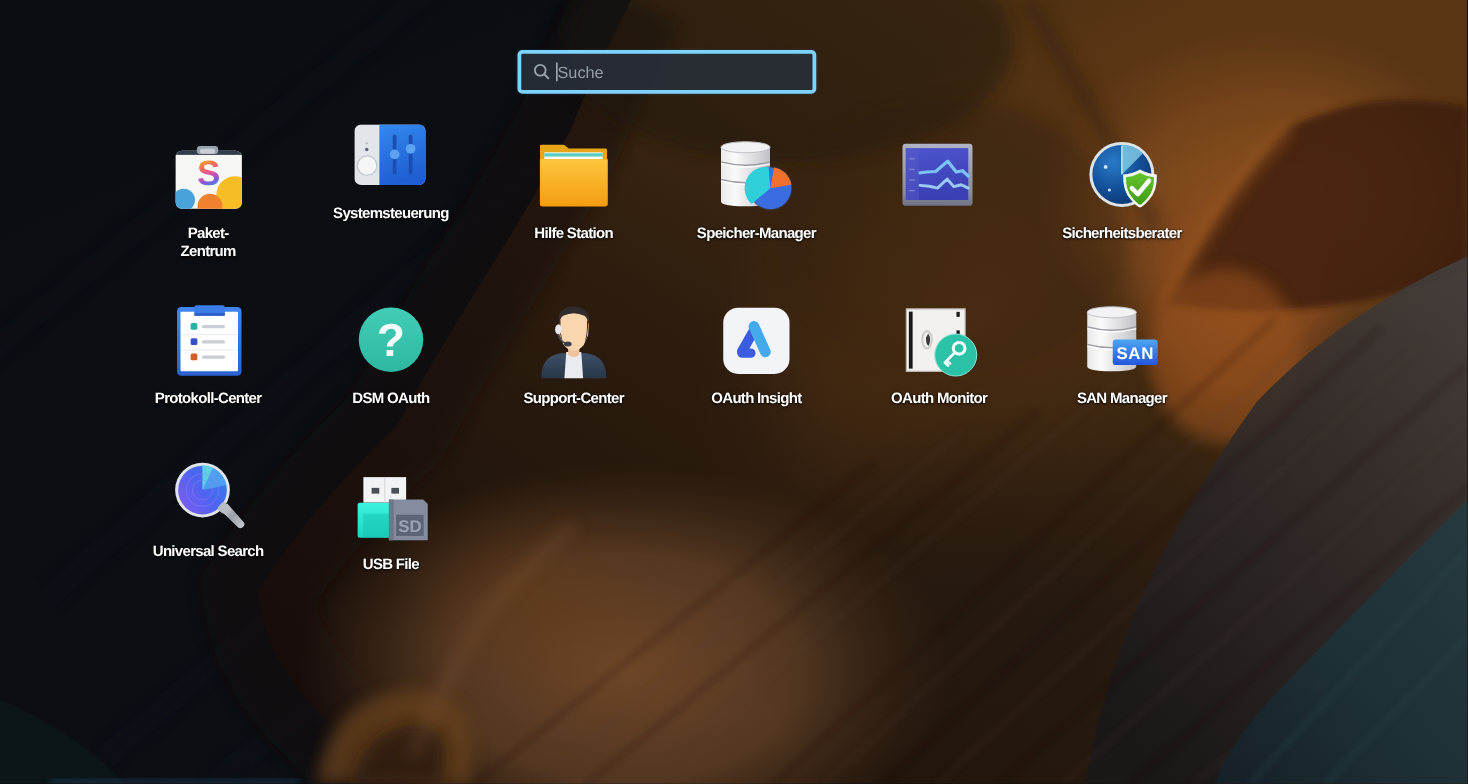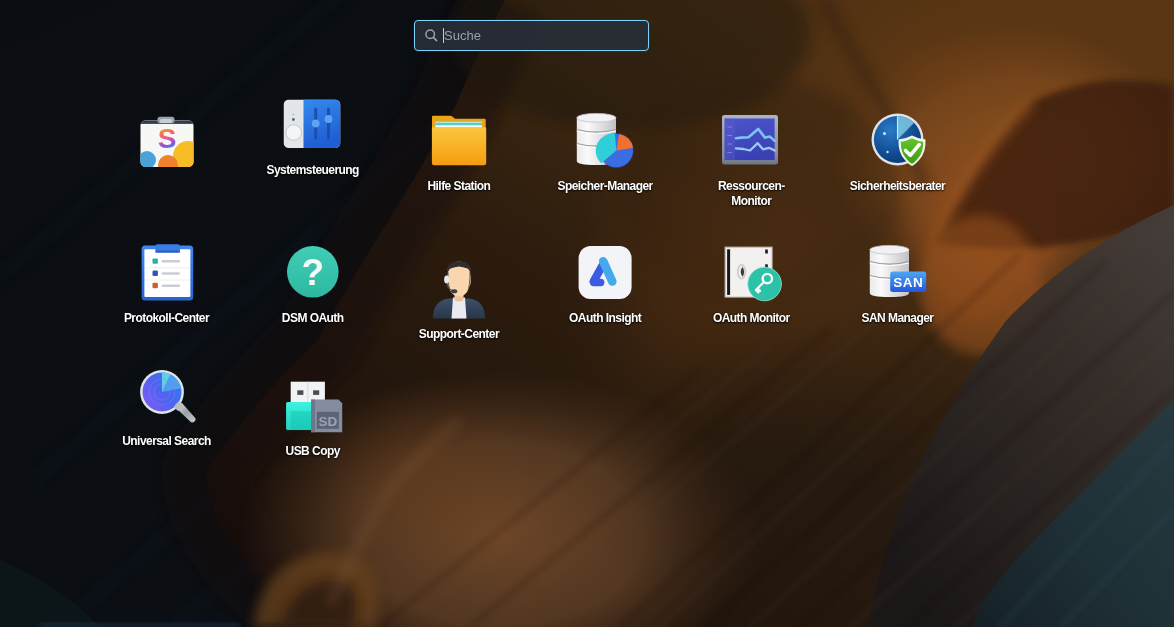--- a/index.html
+++ b/index.html
@@ -2,21 +2,21 @@
 <html><head>
 <meta charset="utf-8">
 <style>
 html,body{margin:0;padding:0}
 body{width:1174px;height:627px;overflow:hidden;position:relative;font-family:"Liberation Sans",sans-serif;background:#0a0d12}
 #bg{position:absolute;left:0;top:0}
 .item{position:absolute;width:146px;text-align:center}
 .item svg{display:block;margin:0 auto}
 text{opacity:.999}
 .lbl{opacity:.999;margin-top:7px;font-size:12px;font-weight:bold;letter-spacing:-0.55px;line-height:15px;color:#fff;text-shadow:0 1px 2px rgba(0,0,0,.9),0 0 2px rgba(0,0,0,.6)}
-#search{position:absolute;left:414px;top:20px;width:233px;height:29px;border:1px solid #7dd3fc;border-radius:4px;background:rgba(40,47,56,.9);box-shadow:0 0 2px rgba(70,130,190,.3)}
+#search{position:absolute;left:414px;top:40px;width:233px;height:29px;border:3px solid #7dd3fc;border-radius:4px;background:rgba(40,47,56,.9);box-shadow:0 0 2px rgba(70,130,190,.3)}
 #search .mag{position:absolute;left:9px;top:7px}
 #search .ph{opacity:.999;position:absolute;left:29px;top:7px;font-size:13px;color:#97a0aa}
 #search .caret{position:absolute;left:28px;top:7px;width:1px;height:15px;background:#c6cdd4}
 </style>
 </head>
 <body>
 <svg id="bg" width="1174" height="627" viewBox="0 0 1174 627">
 <defs>
 <linearGradient id="gTL" x1="0" y1="0" x2="0.8" y2="1">
 <stop offset="0" stop-color="#0a0d11"></stop>
@@ -148,20 +148,21 @@
 <g clip-path="url(#pcClip)">
 <circle cx="53" cy="48" r="15" fill="#f6bd27"></circle>
 <circle cx="12" cy="52" r="9" fill="#49a3d9"></circle>
 <circle cx="33" cy="57" r="10" fill="#f0812f"></circle>
 <rect x="5.5" y="12.5" width="53" height="3.4" fill="#333c4e"></rect>
 </g>
 <text x="32" y="40" font-family="Liberation Sans,sans-serif" font-size="28" font-weight="bold" fill="url(#pcS)" text-anchor="middle">S</text>
 <rect x="22.5" y="8.7" width="17" height="6.5" rx="2.6" fill="#9aa3ad"></rect>
 <rect x="25" y="11" width="12" height="4" rx="1.6" fill="#c9ced6"></rect>
 </svg>
+<div class="lbl">Paket-<br>Zentrum</div>
 </div>
 <div class="item" style="left:239.7px;top:92px">
 <svg width="64" height="64" viewBox="0 0 64 64">
 <defs>
 <clipPath id="csClip">
           <rect x="2.5" y="7.5" width="57" height="48.5" rx="5.5"></rect>
         </clipPath>
 <linearGradient id="csB" x1="0" y1="0" x2="0.25" y2="1">
 <stop offset="0" stop-color="#3489ee"></stop>
           <stop offset="1" stop-color="#1f5ed3"></stop>
@@ -243,21 +244,20 @@
 <rect x="5.6" y="10.5" width="10.5" height="41.5" fill="#585cc8" opacity="0.45"></rect>
 <g stroke="#8c90d8" stroke-width="1" opacity="0.8">
 <line x1="8.3" y1="19" x2="12.8" y2="19"></line>
         <line x1="8.3" y1="27.5" x2="12.8" y2="27.5"></line>
         <line x1="8.3" y1="36" x2="12.8" y2="36"></line>
         <line x1="8.3" y1="44.5" x2="12.8" y2="44.5"></line>
 </g>
 <path d="M17,30.3 L22.5,29.6 L29.5,29.2 L39.2,20.9 L46,29.6 L51,28.6 L55.6,32.9" fill="none" stroke="#7cc3f5" stroke-width="2.6" stroke-linejoin="round" stroke-linecap="round"></path>
 <path d="M17,40.3 L24.5,41 L31,42.5 L38.7,35.2 L44,41.3 L50,39.8 L55.6,42.5" fill="none" stroke="#a5d8f8" stroke-width="2.3" stroke-linejoin="round" stroke-linecap="round" opacity="0.9"></path>
 </svg>
-<div class="lbl">Ressourcen-<br>Monitor</div>
 </div>
 <div class="item" style="left:824.5px;top:108px">
 <svg width="64" height="64" viewBox="0 0 64 64">
 <defs>
 <radialGradient id="saR" cx="0.35" cy="0.3" r="0.9">
 <stop offset="0" stop-color="#2a7ac8"></stop>
           <stop offset="0.5" stop-color="#135098"></stop>
           <stop offset="1" stop-color="#092e64"></stop>
 </radialGradient>
 <linearGradient id="saSh" x1="0" y1="0" x2="0" y2="1">
@@ -308,21 +308,21 @@
 <linearGradient id="dhT" x1="0" y1="0" x2="0" y2="1">
 <stop offset="0" stop-color="#41cdb6"></stop>
           <stop offset="1" stop-color="#2eb8a2"></stop>
 </linearGradient>
 </defs>
 <circle cx="31.8" cy="31.8" r="25.8" fill="url(#dhT)"></circle>
 <text x="31.8" y="44.5" font-family="Liberation Sans,sans-serif" font-size="37" font-weight="bold" fill="#f5fcfa" text-anchor="middle">?</text>
 </svg>
 <div class="lbl">DSM OAuth</div>
 </div>
-<div class="item" style="left:385.9px;top:256px">
+<div class="item" style="left:385.9px;top:240px">
 <svg width="64" height="64" viewBox="0 0 64 64">
 <defs>
 <linearGradient id="scJ" x1="0" y1="0" x2="0" y2="1">
 <stop offset="0" stop-color="#3e5068"></stop>
           <stop offset="1" stop-color="#283648"></stop>
 </linearGradient>
 </defs>
 <path d="M6,62 Q6,44.5 22,42.5 L42,42.5 Q58,44.5 58,62 Q58,62.5 57,62.5 L7,62.5 Q6,62.5 6,62 Z" fill="url(#scJ)"></path>
 <path d="M26,41.5 L38,41.5 L39.5,62.5 L24.5,62.5 Z" fill="#e9ebf0"></path>
 <path d="M27.5,33 L36.5,33 L36.5,44 Q32,47 27.5,44 Z" fill="#eec29a"></path>
@@ -429,14 +429,14 @@
 <line x1="26.8" y1="8.7" x2="26.8" y2="29" stroke="#d8dade" stroke-width="1"></line>
 <rect x="16.3" y="17.3" width="6.1" height="4.6" fill="#4a4e56"></rect>
 <rect x="32.1" y="17.3" width="6.1" height="4.6" fill="#4a4e56"></rect>
 <rect x="5.1" y="29.1" width="40.8" height="28" rx="1.5" fill="url(#ucT)"></rect>
 <rect x="9.5" y="38" width="32" height="19.1" fill="#14bcac" opacity="0.42"></rect>
 <path d="M30.1,26.5 L57.5,26.5 L61.2,30.2 L61.2,59.2 L30.1,59.2 Z" fill="#848ca0"></path>
 <path d="M30.1,26.5 L34,26.5 L34,59.2 L30.1,59.2 Z" fill="#6e7689"></path>
 <rect x="35.9" y="38.8" width="22" height="17" fill="#5c6478"></rect>
 <text x="46.9" y="52.6" font-family="Liberation Sans,sans-serif" font-size="13.5" font-weight="bold" fill="#9aa2b4" text-anchor="middle">SD</text>
 </svg>
-<div class="lbl">USB Copy</div>
+<div class="lbl">USB File</div>
 </div>
 
 </body></html>

